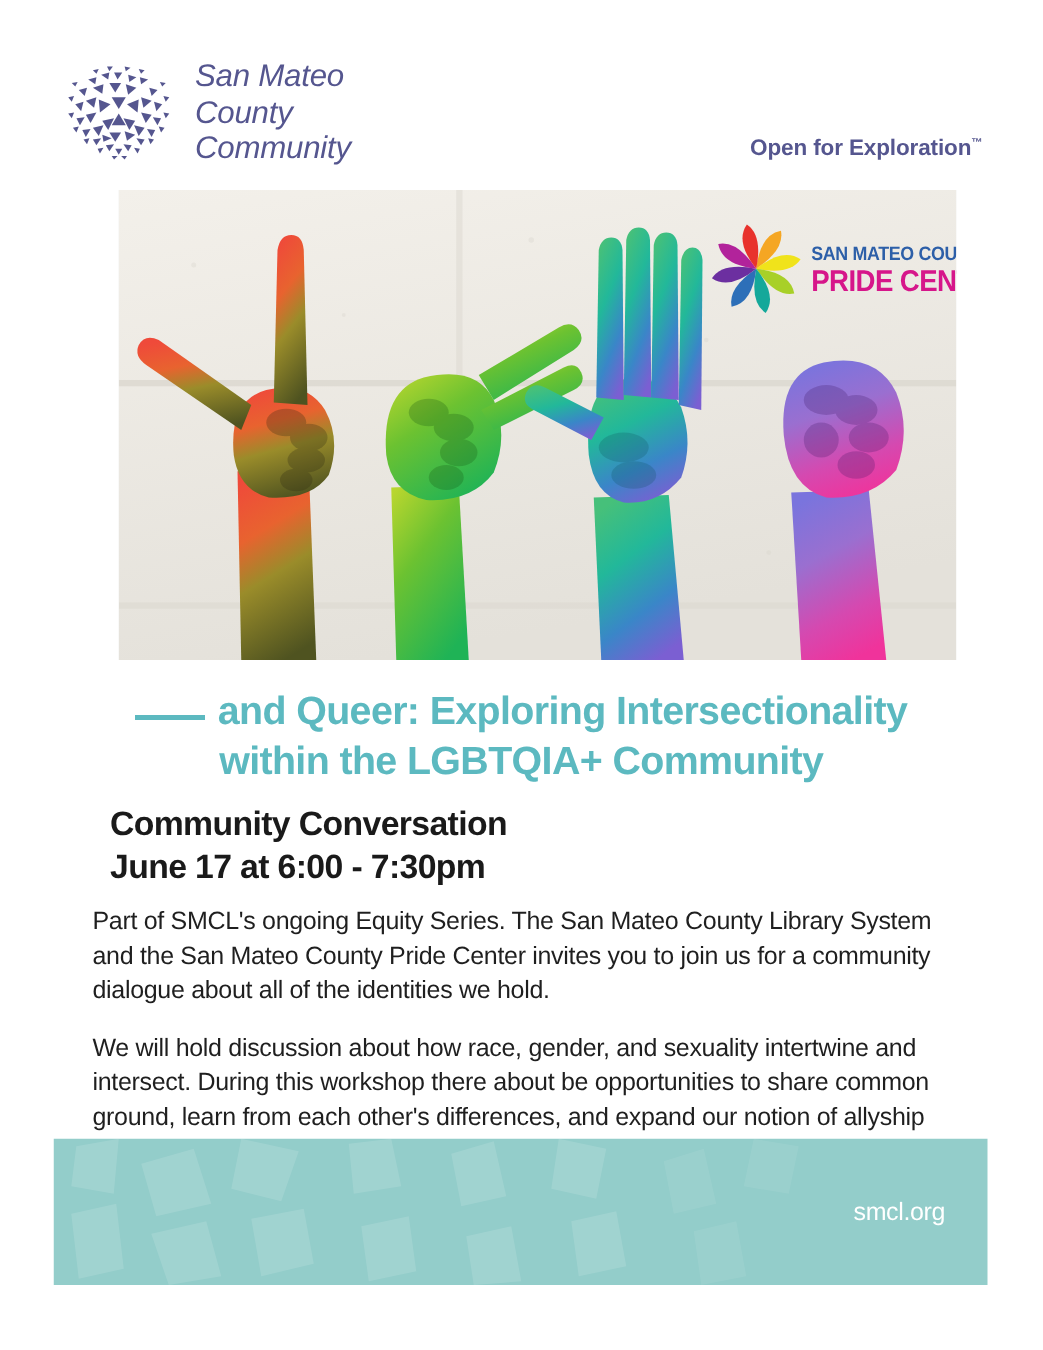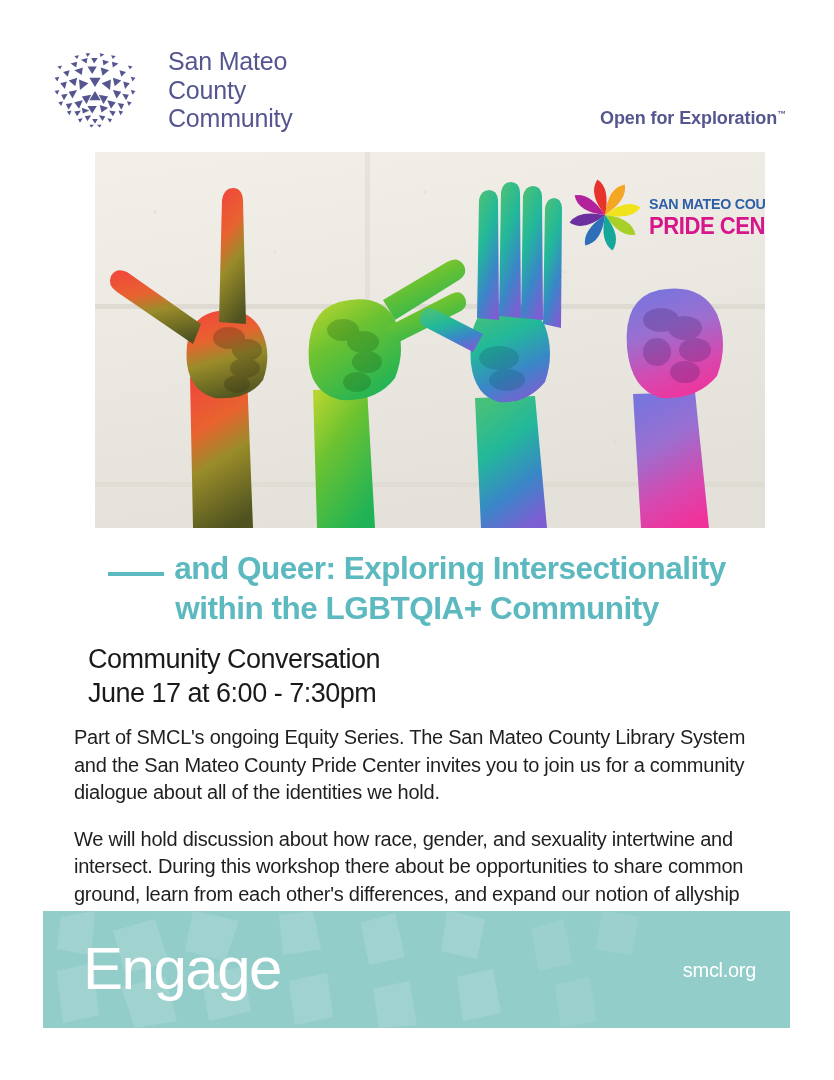--- a/index.html
+++ b/index.html
@@ -26,21 +26,22 @@
     width: 834px;
     height: 150px;
   }
 
   .smcl-logo-lockup {
     position: absolute;
     left: 48px;
     top: 42px;
     display: flex;
     align-items: center;
-    gap: 26px;
+    gap: 14px;
+    font-style: italic;
   }
 
   .sphere-mark {
     width: 94px;
     height: 94px;
     flex: 0 0 94px;
   }
 
   .smcl-wordmark {
     display: flex;
@@ -143,21 +144,21 @@
     margin-right: 10px;
   }
 
   
   .subhead {
     position: absolute;
     left: 88px;
     top: 642px;
     color: #1a1a1a;
     font-size: 27px;
-    font-weight: 400;
+    font-weight: 700;
     line-height: 1.26;
     letter-spacing: -0.5px;
   }
   .subhead span { display: block; }
 
   
   .body-copy {
     position: absolute;
     left: 74px;
     top: 724px;
@@ -457,17 +458,16 @@
         <path d="M330 78 L366 70 L374 114 L336 117 Z"></path>
         <path d="M404 0 L442 8 L434 48 L398 40 Z"></path>
         <path d="M414 66 L450 58 L458 102 L420 110 Z"></path>
       </g>
       <g fill="#ffffff" opacity="0.07">
         <path d="M488 18 L520 8 L530 52 L496 60 Z"></path>
         <path d="M560 0 L596 6 L588 44 L552 38 Z"></path>
         <path d="M512 74 L546 66 L554 110 L518 117 Z"></path>
       </g>
     </svg>
-    <div class="engage-word">Engage</div>
     <div class="banner-url">smcl.org</div>
   </div>
 
 </div>
 
 </body></html>

